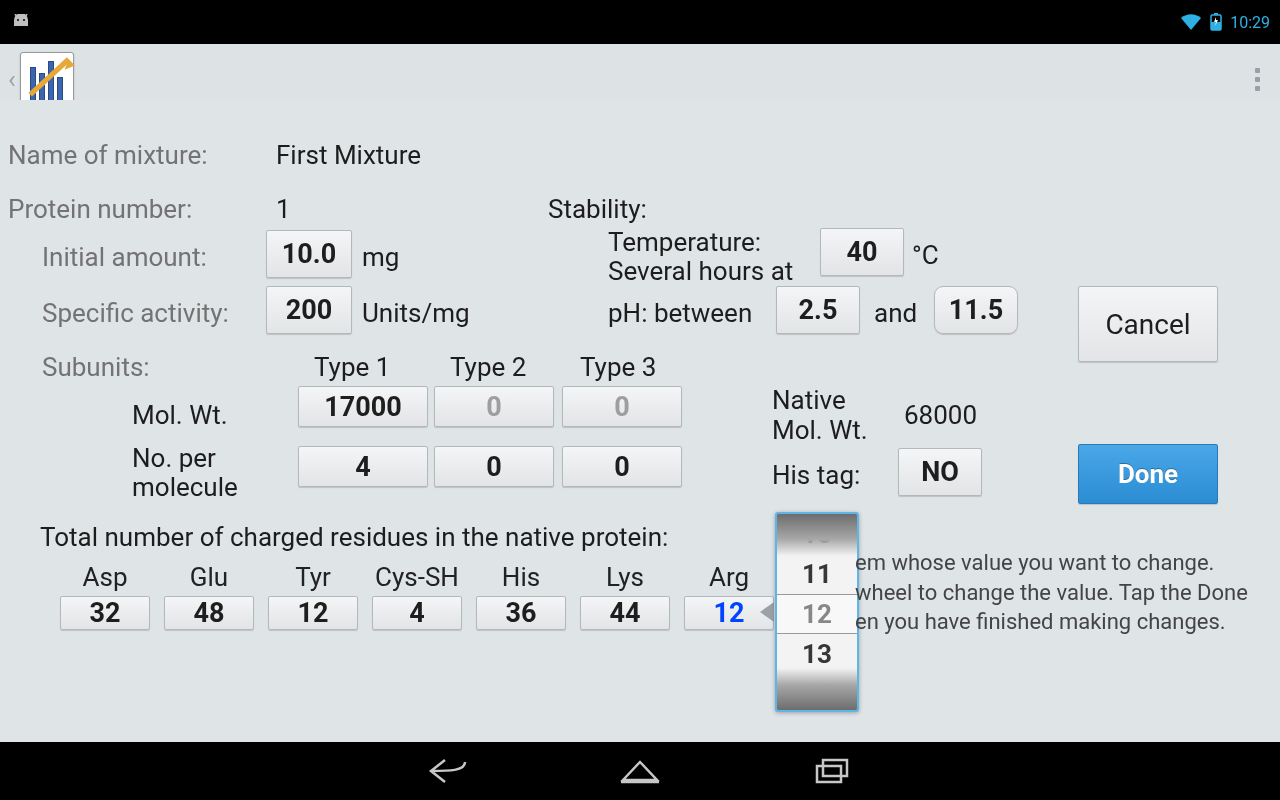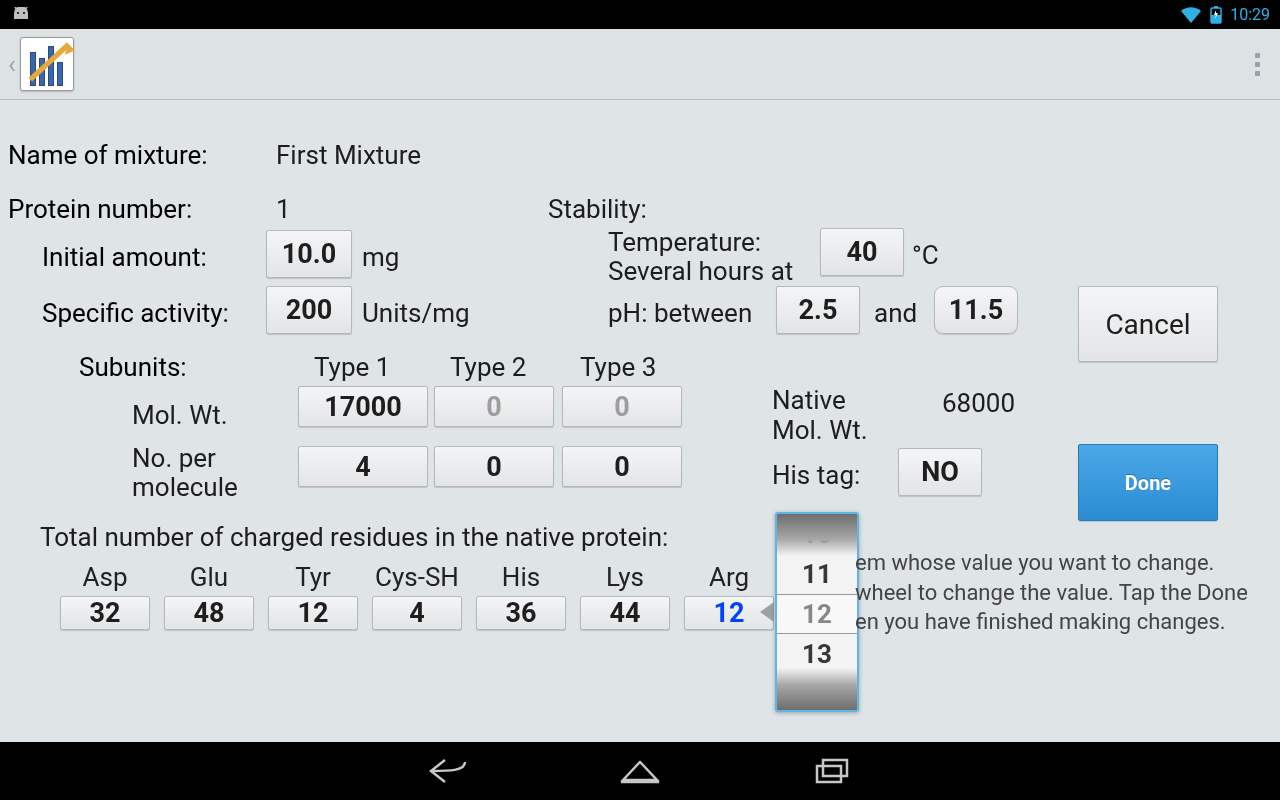--- a/index.html
+++ b/index.html
@@ -1,48 +1,48 @@
 <!DOCTYPE html>
 <html><head>
 <meta charset="utf-8">
 <style>
   * { box-sizing: border-box; margin: 0; padding: 0; }
   html, body { width: 1280px; height: 800px; font-family: Roboto, "Helvetica Neue", Arial, sans-serif; background: #000; overflow: hidden; }
   .screen { width: 1280px; height: 800px; background: #000; position: relative; }
 
   
-  .statusbar { height: 29px; background: #000; color: #fff; display: flex; align-items: center; justify-content: space-between; padding: 0 10px; font-size: 16px; }
+  .statusbar { height: 44px; background: #000; color: #fff; display: flex; align-items: center; justify-content: space-between; padding: 0 10px; font-size: 16px; }
   .status-left { display: flex; align-items: center; gap: 6px; color: #bfbfbf; }
   .status-right { display: flex; align-items: center; gap: 8px; color: #2fb0e4; font-weight: 400; }
   .wifi-icon, .battery-icon, .android-icon { display: inline-flex; }
 
   
   .actionbar { height: 72px; background: #dde2e5; border-bottom: 2px solid #b5bbc0; display: flex; align-items: center; padding: 0 8px; position: relative; }
   .backchevron { color: #9da4aa; font-size: 26px; margin-right: 4px; cursor: pointer; }
   .app-icon { width: 54px; height: 54px; background: #fff; border: 1px solid #999; display: flex; align-items: flex-end; justify-content: center; position: relative; padding: 4px 6px; border-radius: 3px; box-shadow: 0 1px 2px rgba(0,0,0,0.2);}
   .app-icon .bars { display:flex; gap:3px; align-items:flex-end; height:42px;}
   .app-icon .bar { width:6px; background:#3a66b0; border:1px solid #2b4a80;}
   .app-icon .bar.b1{height:34px;} .app-icon .bar.b2{height:28px;} .app-icon .bar.b3{height:40px;} .app-icon .bar.b4{height:24px;}
   .app-icon .arrow{position:absolute; top:0; left:4px; right:2px; height:100%; pointer-events:none;}
   .overflow { margin-left: auto; width: 30px; display: flex; flex-direction: column; align-items: center; gap: 4px; cursor: pointer;}
   .overflow span { width: 5px; height: 5px; background: #98a0a6; border-radius: 1px; }
 
   
   .content { position: absolute; top: 100px; left: 0; right: 0; bottom: 58px; background: #dfe4e7; color: #1d1d1d; font-size: 26px; }
-  .content .label { color:#000000; }
+  .content .label { color:#737373; }
 
   .btn {
     background: linear-gradient(#f4f5f6,#e2e4e6);
     border:1px solid #b3b8bc; border-radius:2px; box-shadow: 0 1px 1px rgba(0,0,0,.15);
     font-weight: bold; font-size: 27px; text-align: center; cursor: pointer;
     display:inline-flex; align-items:center; justify-content:center;
     min-width: 94px; height: 48px; padding: 0 8px; color:#1e1e1e;
   }
   .btn.wide{ min-width:130px; height:41px;}
-  .btn.done{ background:linear-gradient(#4aa8e8,#2b8cd3); border-color:#2b7ab8; color:#fff; font-size:20px; height:77px; min-width:140px; text-shadow:0 -1px 0 rgba(0,0,0,.3);}
+  .btn.done{ background:linear-gradient(#4aa8e8,#2b8cd3); border-color:#2b7ab8; color:#fff; font-size:26px; height:60px; min-width:140px; text-shadow:0 -1px 0 rgba(0,0,0,.3);}
   .btn.cancel{ height:76px; min-width:140px; font-size:28px; font-weight:normal;}
   .faded{ color:#9e9e9e;}
 
   .residue-bar { position:absolute; left:60px; top:462px; display:flex; gap:14px; }
   .residue-col { display:flex; flex-direction:column; align-items:center; gap:4px;}
   .residue-col .hdr{ font-size:26px; color:#222;}
   .residue-col .btn{ min-width:90px; height:34px;}
   .active-val{ color:#0044ff; }
 
   
@@ -131,21 +131,21 @@
     <div style="position:absolute;left:276px;top:94px;">1</div>
 
     <div style="position:absolute;left:42px;top:142px;" class="label">Initial amount:</div>
     <div class="btn" style="position:absolute;left:266px;top:130px;min-width:86px;">10.0</div>
     <div style="position:absolute;left:362px;top:142px;">mg</div>
 
     <div style="position:absolute;left:42px;top:198px;" class="label">Specific activity:</div>
     <div class="btn" style="position:absolute;left:266px;top:186px;min-width:86px;">200</div>
     <div style="position:absolute;left:362px;top:198px;">Units/mg</div>
 
-    <div style="position:absolute;left:42px;top:252px;margin-left:37px;" class="label">Subunits:</div>
+    <div style="position:absolute;left:42px;top:252px;" class="label">Subunits:</div>
     <div style="position:absolute;left:314px;top:252px;">Type 1</div>
     <div style="position:absolute;left:450px;top:252px;">Type 2</div>
     <div style="position:absolute;left:580px;top:252px;">Type 3</div>
 
     <div style="position:absolute;left:132px;top:300px;">Mol. Wt.</div>
     <div class="btn wide" style="position:absolute;left:298px;top:286px;">17000</div>
     <div class="btn wide faded" style="position:absolute;left:434px;top:286px;min-width:120px;">0</div>
     <div class="btn wide faded" style="position:absolute;left:562px;top:286px;min-width:120px;">0</div>
 
     <div style="position:absolute;left:132px;top:344px;line-height:1.1;">No. per<br>molecule</div>
@@ -157,21 +157,21 @@
     <div style="position:absolute;left:608px;top:128px;line-height:1.1;">Temperature:<br>Several hours at</div>
     <div class="btn" style="position:absolute;left:820px;top:128px;min-width:84px;">40</div>
     <div style="position:absolute;left:912px;top:140px;">°C</div>
 
     <div style="position:absolute;left:608px;top:198px;">pH: between</div>
     <div class="btn" style="position:absolute;left:776px;top:186px;min-width:84px;">2.5</div>
     <div style="position:absolute;left:874px;top:198px;">and</div>
     <div class="btn" style="position:absolute;left:934px;top:186px;min-width:84px;border-radius:9px;">11.5</div>
 
     <div style="position:absolute;left:772px;top:286px;line-height:1.15;">Native<br>Mol. Wt.</div>
-    <div style="position:absolute;left:904px;top:288px;margin-left:38px;">68000</div>
+    <div style="position:absolute;left:904px;top:300px;">68000</div>
 
     <div style="position:absolute;left:772px;top:360px;">His tag:</div>
     <div class="btn" style="position:absolute;left:898px;top:348px;min-width:84px;">NO</div>
 
     <div class="btn cancel" style="position:absolute;left:1078px;top:186px;">Cancel</div>
     <div class="btn done" style="position:absolute;left:1078px;top:344px;">Done</div>
 
     <div style="position:absolute;left:40px;top:422px;">Total number of charged residues in the native protein:</div>
     <div class="residue-bar">
       <div class="residue-col">

